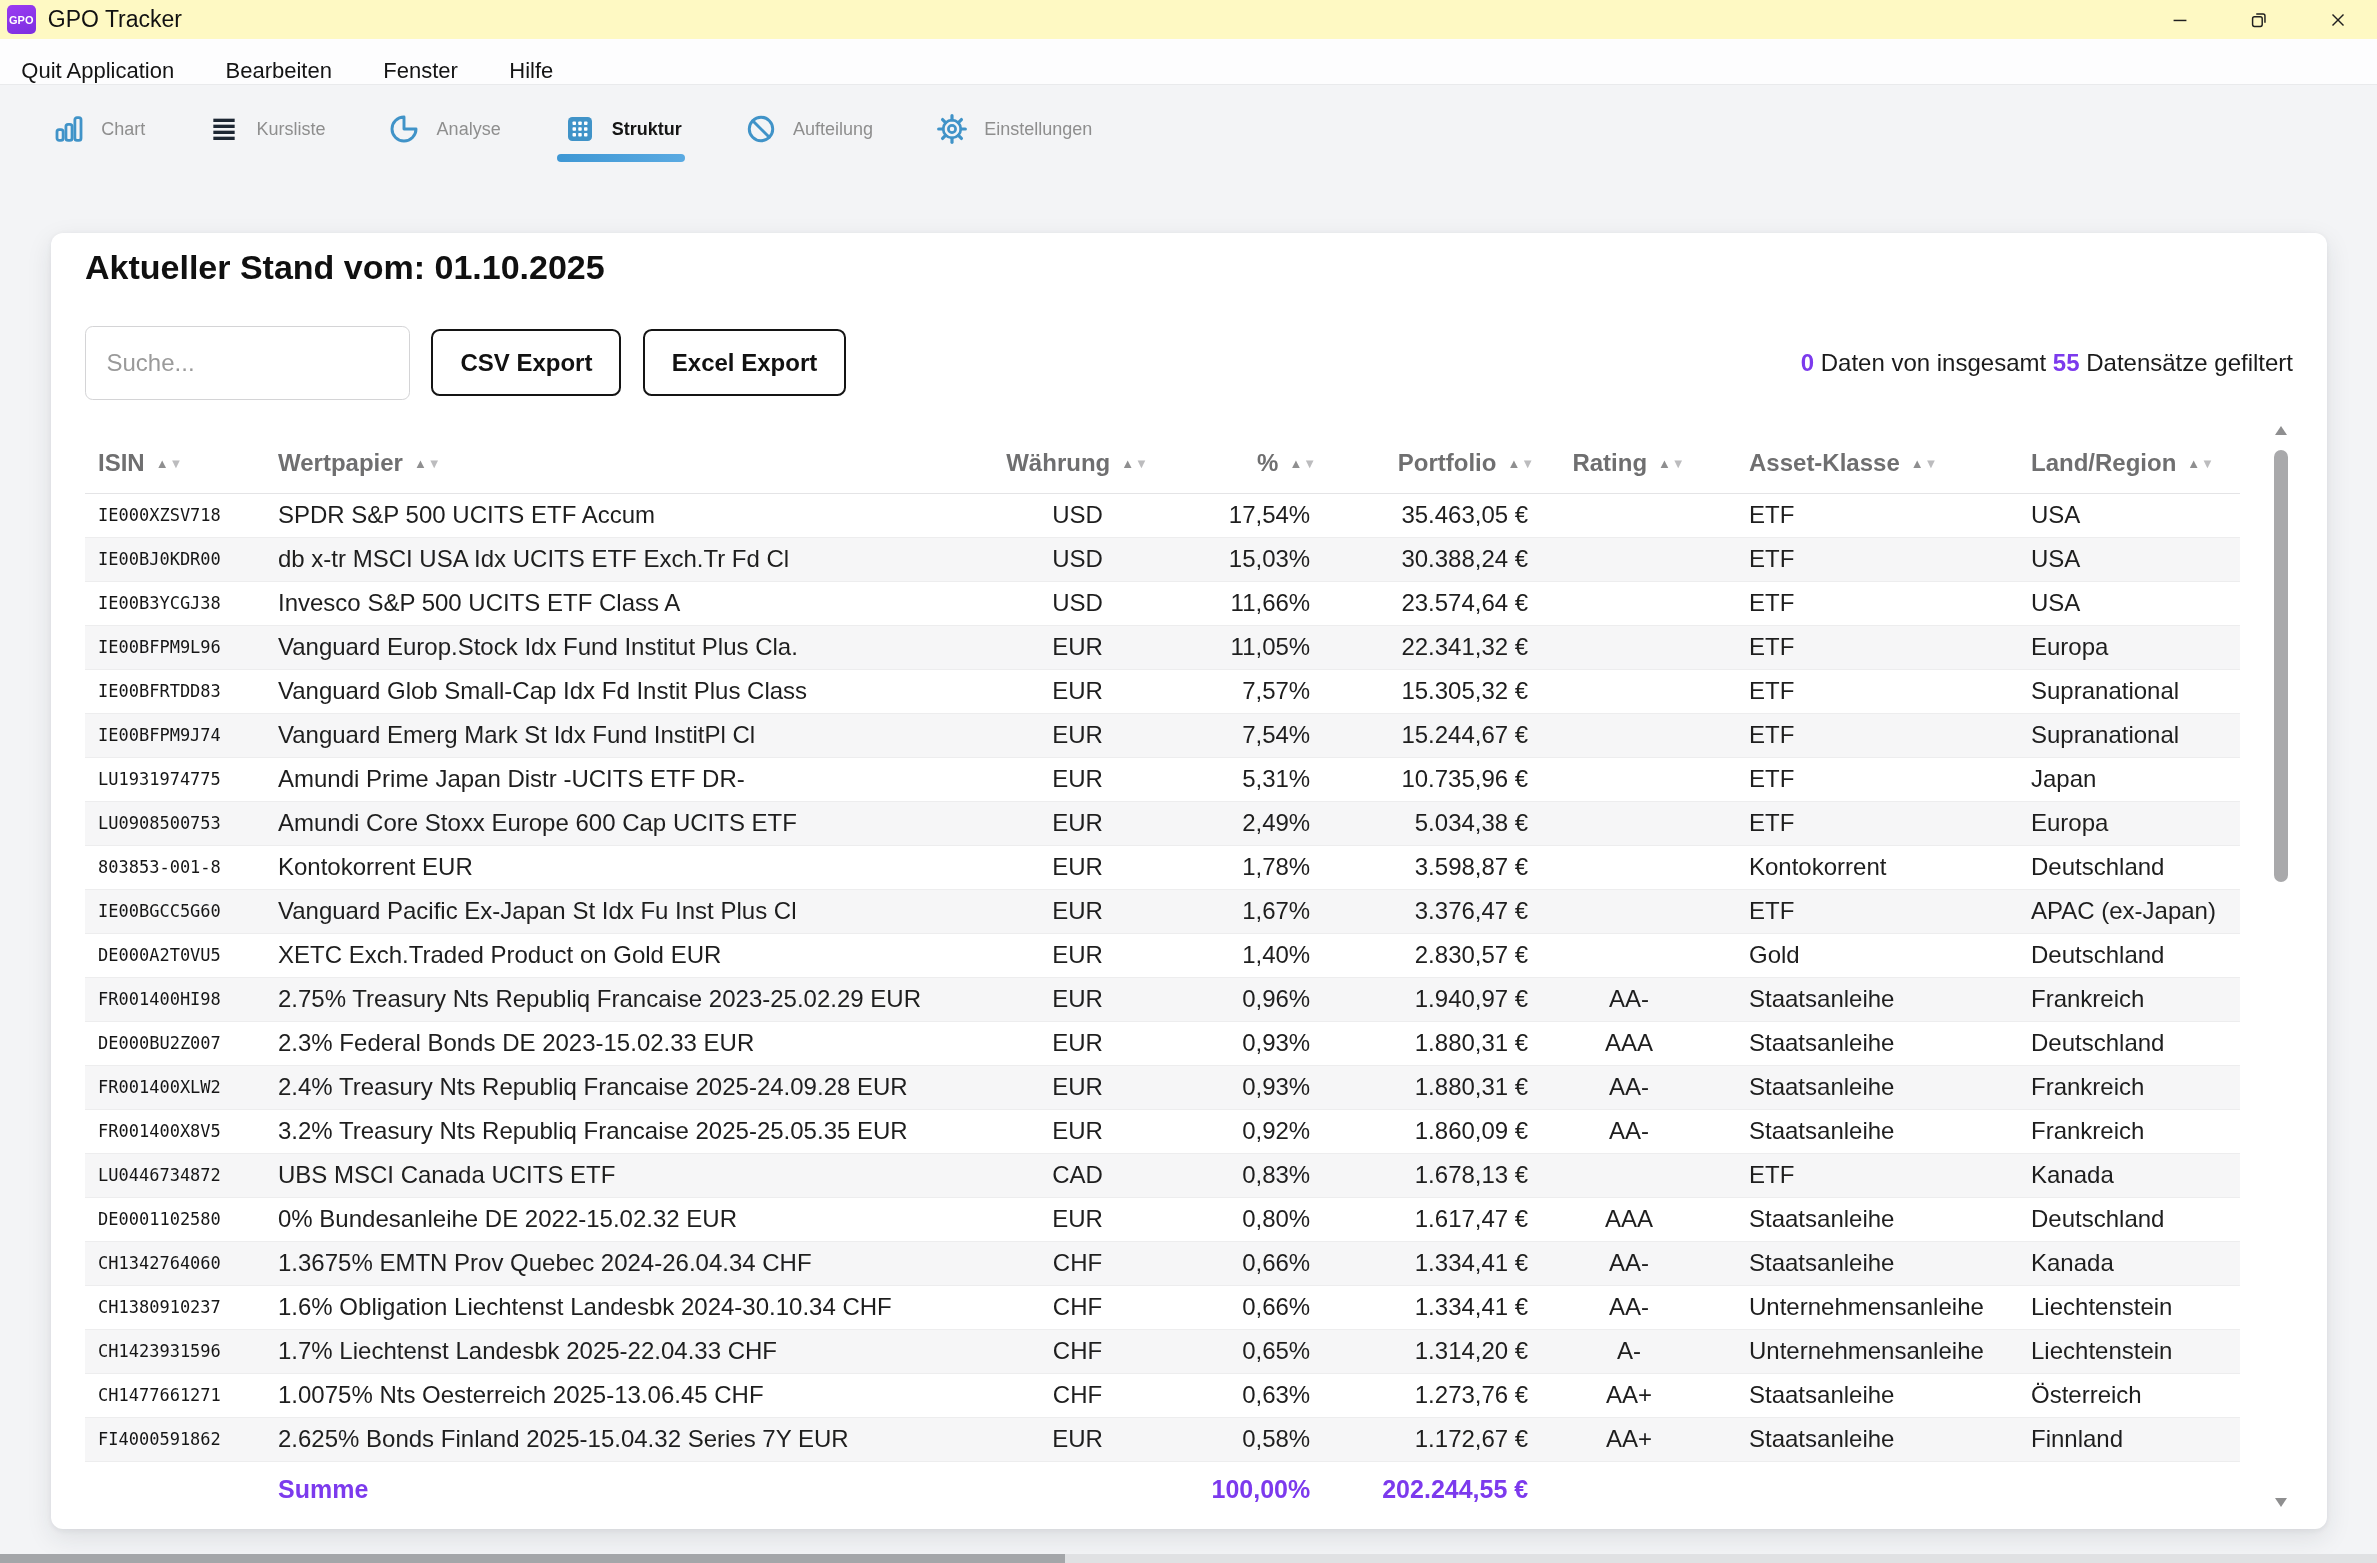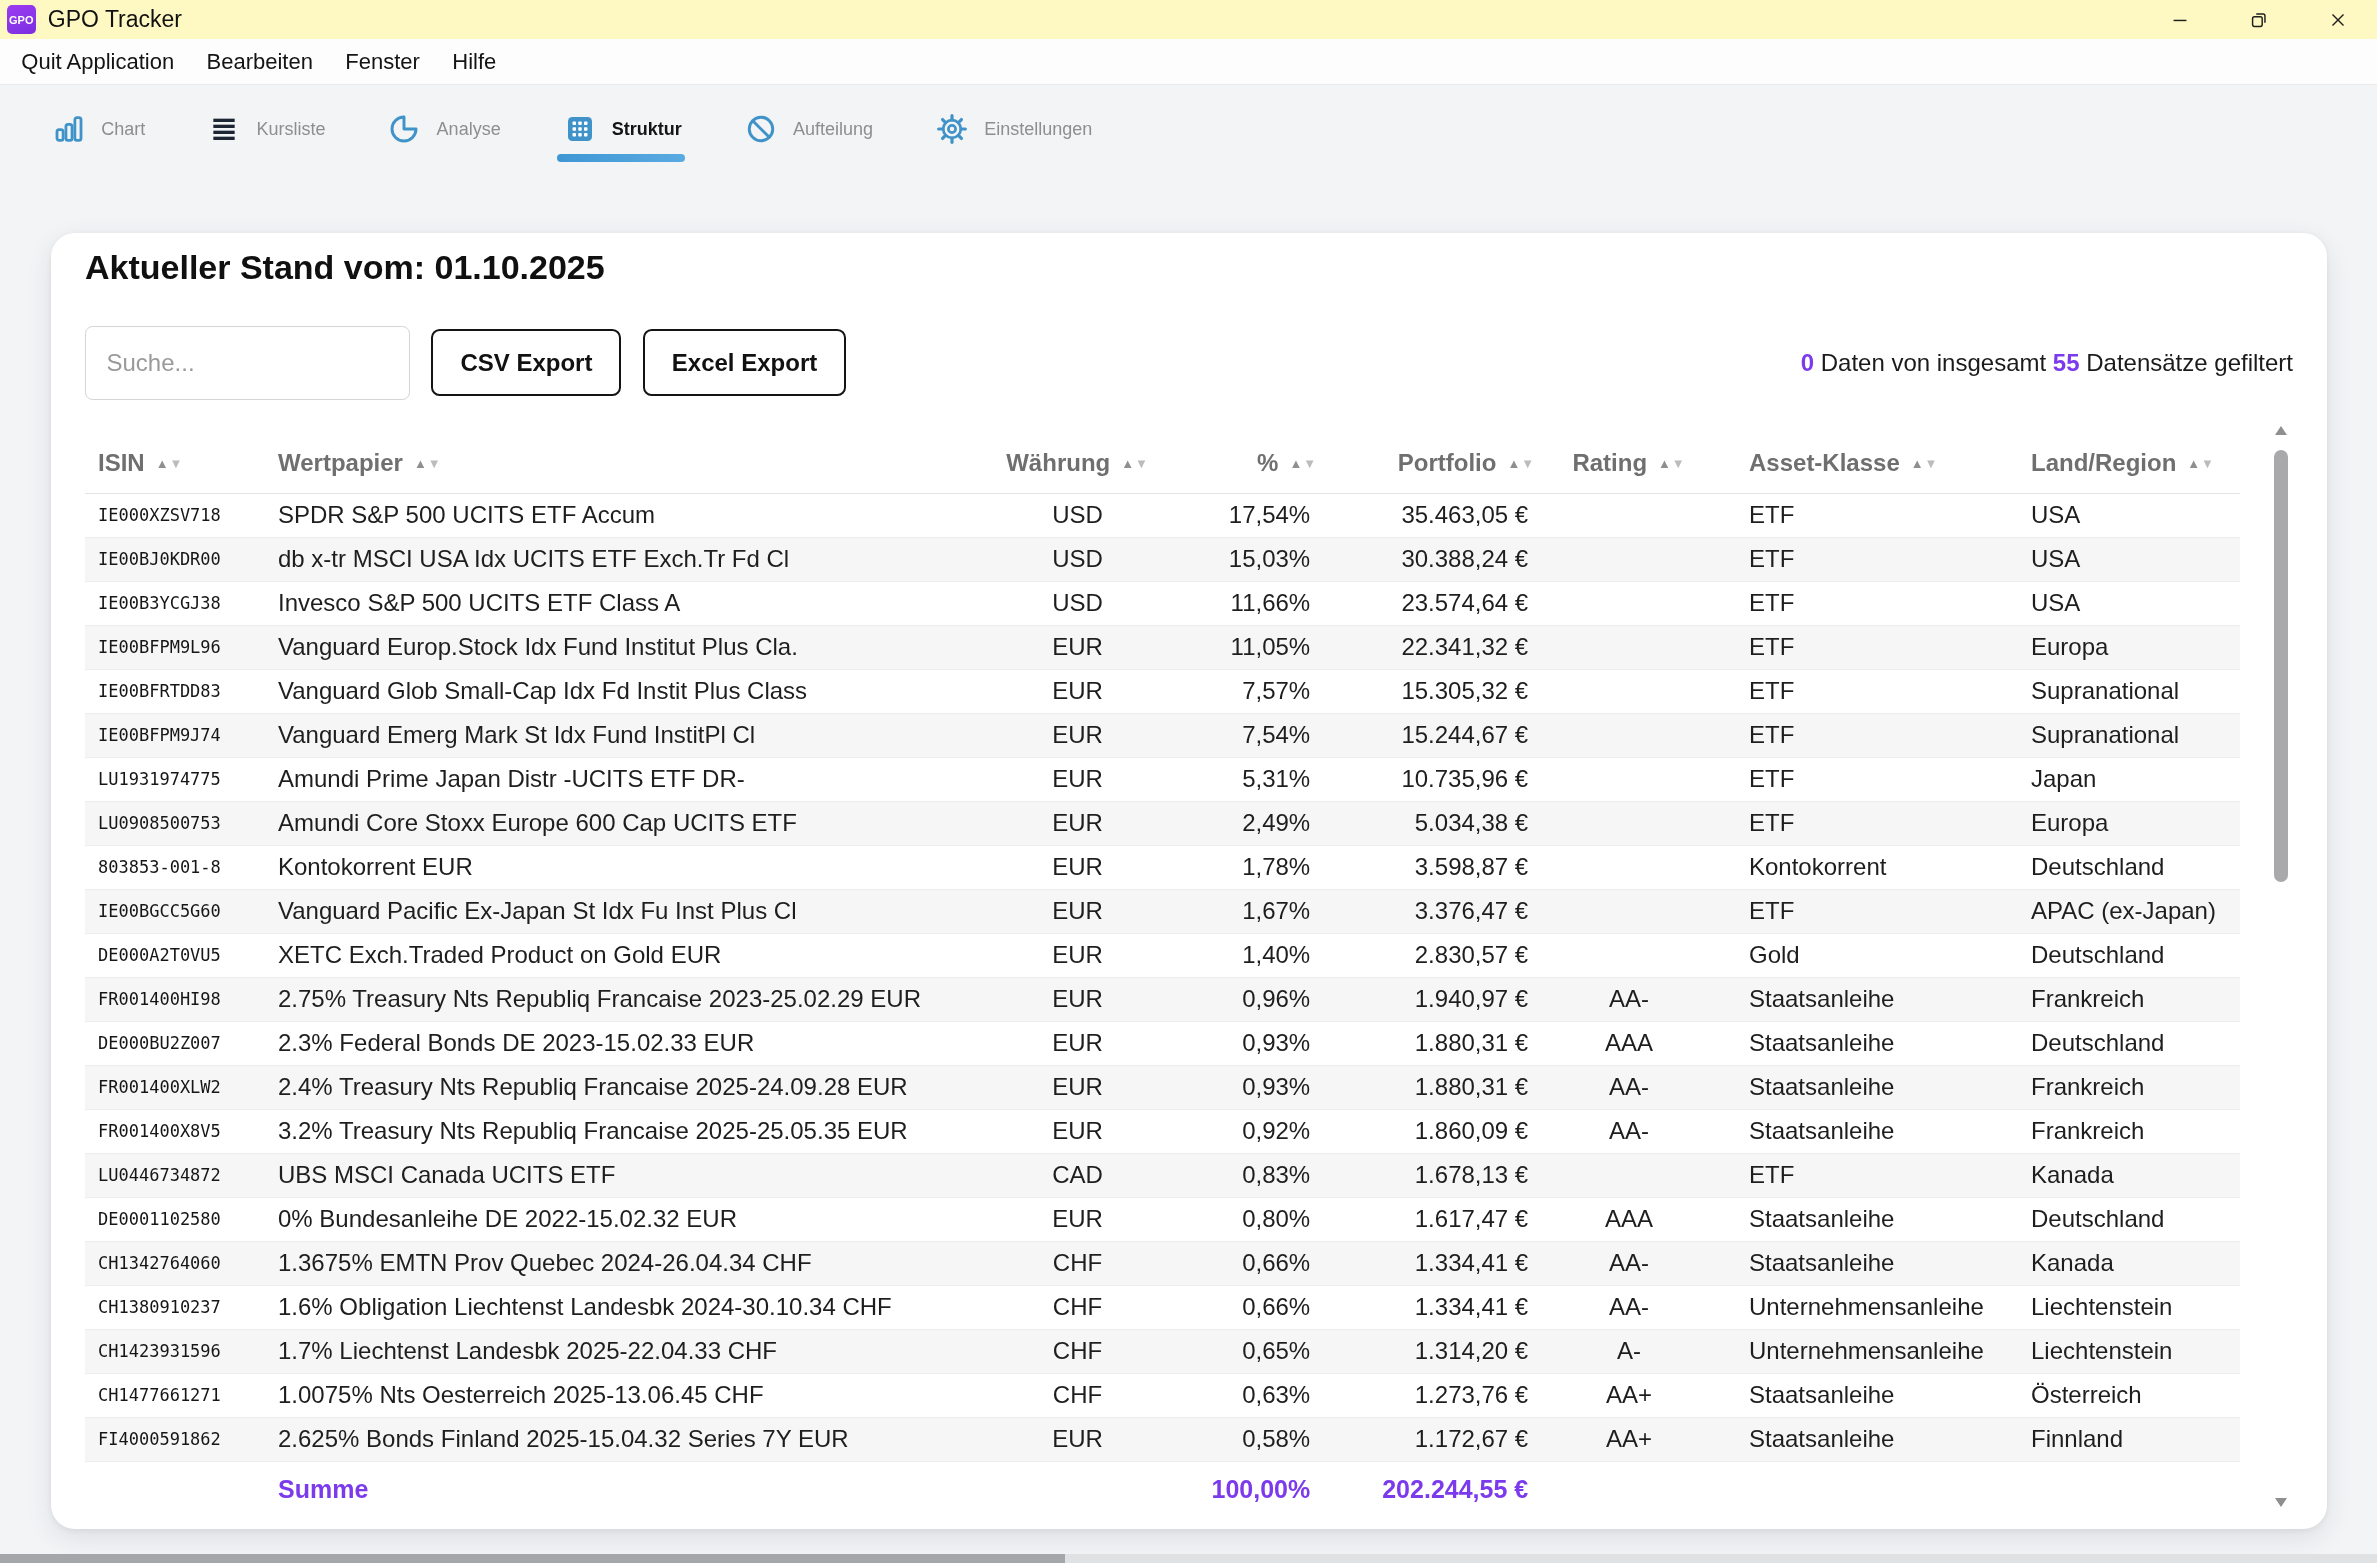--- a/index.html
+++ b/index.html
@@ -24,21 +24,21 @@
   }
   .app-title { margin-left:12px; font-size:23px; color:#111; }
   .win-controls { margin-left:auto; display:flex; height:100%; }
   .win-btn { width:79px; height:100%; display:flex; align-items:center; justify-content:center; }
   .win-btn svg { width:22px; height:22px; stroke:#202020; stroke-width:1.6; fill:none; }
 
   
   .menubar {
     position:absolute; top:39px; left:0; right:0; height:46px;
     background:#fdfdfe; border-bottom:0.9px solid #e9eaec;
-    display:flex; align-items:center; padding-left:5.1px;
+    display:flex; align-items:flex-end; padding-left:5.1px;gap:19px;
   }
   .menu-item { font-size:22px; color:#141414; padding:0 16.2px; }
 
   
   .content { position:absolute; top:86px; left:0; right:0; bottom:0; background:#f3f4f6; }
 
   
   .tabs { position:absolute; top:27px; left:53px; display:flex; gap:63px; }
   .tab { display:flex; align-items:center; gap:16.2px; position:relative; padding-bottom:17px; }
   .tab .ticon { width:32px; height:32px; display:flex; align-items:center; justify-content:center; }
@@ -46,21 +46,21 @@
   .tab .tlabel { font-size:18px; color:#8e8e8e; }
   .tab.active .tlabel { color:#151515; font-weight:600; }
   .tab-underline {
     position:absolute; left:-6.8px; right:-3.4px; bottom:0; height:7.7px;
     border-radius:5.1px; background:linear-gradient(90deg,#3e97d4,#5aaae2);
   }
 
   
   .card {
     position:absolute; top:147px; left:51px; right:50px; bottom:34px;
-    background:#ffffff; border-radius:24px;
+    background:#ffffff; border-radius:12px;
     box-shadow:0 8.6px 26px rgba(30,35,45,.10), 0 1.7px 5.1px rgba(30,35,45,.06);
     padding:13.7px 34px 6.8px 34px; overflow:hidden;
   }
   .card h1 { font-size:34px; font-weight:700; color:#101010; line-height:41px; }
 
   .toolbar { margin-top:38px; display:flex; align-items:center; height:74px; }
   .search-input {
     width:325px; height:74px; border:1.7px solid #d4d4d6; border-radius:7.7px;
     font-family:"Liberation Sans", sans-serif; font-size:24px; color:#222;
     padding:0 20.5px; outline:none; background:#fff;

